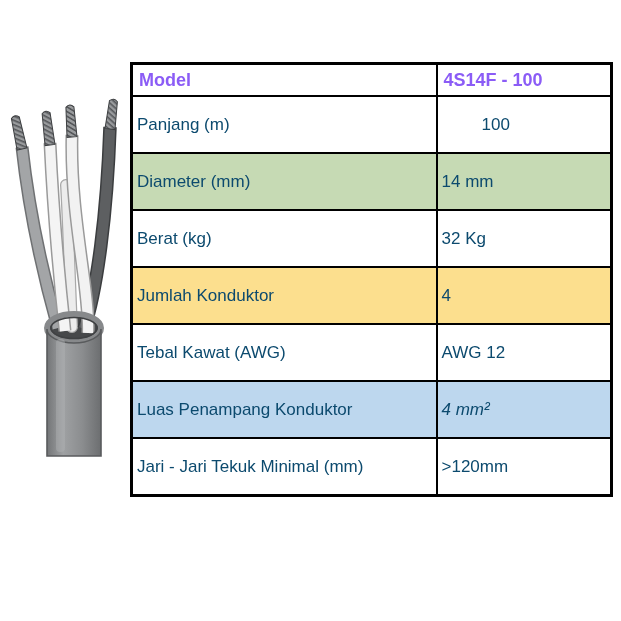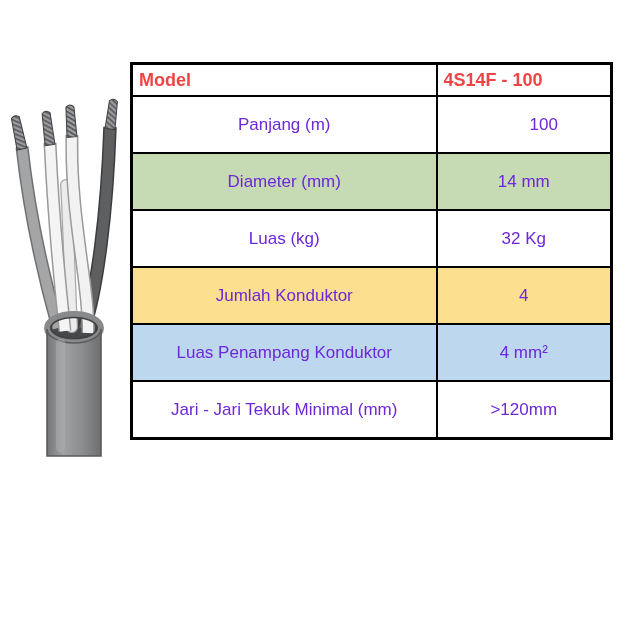--- a/index.html
+++ b/index.html
@@ -15,28 +15,28 @@
 
   
   table.spec{
     position:absolute;left:130px;top:62px;width:480px;
     border-collapse:collapse;table-layout:fixed;
     border:3px solid #000000;
   }
   table.spec td{
     border:2px solid #000000;
     height:55px;padding:0 4px;
-    text-align:center;vertical-align:middle;
-    font-size:17px;color:#6d28d9;
+    vertical-align:middle;
+    font-size:17px;color:#0c4a6e;
     background:#ffffff;
     overflow:hidden;white-space:nowrap;
   }
   tr.hdr td{
     height:30px;text-align:left;font-weight:bold;
-    font-size:18px;color:#ef4444;padding-left:6px;
+    font-size:18px;color:#8b5cf6;padding-left:6px;
   }
   col.c-label{width:305px;}
   col.c-value{width:175px;}
 </style>
 </head>
 <body>
 
 <div class="page">
 
   <svg class="cable-art" viewBox="0 0 130 372" xmlns="http://www.w3.org/2000/svg" aria-hidden="true">
@@ -102,30 +102,34 @@
       </tr>
       <tr>
         <td style="background: rgb(255, 255, 255);">Panjang (m)</td>
         <td style="background: rgb(255, 255, 255); padding-left: 44px;">100</td>
       </tr>
       <tr>
         <td style="background: rgb(198, 218, 180);">Diameter (mm)</td>
         <td style="background: rgb(198, 218, 180); margin-left: 36px;">14 mm</td>
       </tr>
       <tr>
-        <td style="background: rgb(255, 255, 255);">Luas (kg)</td>
+        <td style="background: rgb(255, 255, 255);">Berat (kg)</td>
         <td style="background: rgb(255, 255, 255);">32 Kg</td>
       </tr>
       <tr>
         <td style="background: rgb(252, 223, 142);">Jumlah Konduktor</td>
         <td style="background: rgb(252, 223, 142);">4</td>
       </tr>
       <tr>
+        <td style="background: rgb(255, 255, 255);">Tebal Kawat (AWG)</td>
+        <td style="background: rgb(255, 255, 255);">AWG 12</td>
+      </tr>
+      <tr>
         <td style="background: rgb(189, 215, 238); margin-top: 8px;">Luas Penampang Konduktor</td>
-        <td style="background: rgb(189, 215, 238);">4 mm²</td>
+        <td style="background: rgb(189, 215, 238); font-style: italic;">4 mm²</td>
       </tr>
       <tr>
         <td style="background: rgb(255, 255, 255); margin-top: 28px;">Jari - Jari Tekuk Minimal (mm)</td>
         <td style="background: rgb(255, 255, 255);">&gt;120mm</td>
       </tr>
     </tbody>
   </table>
 
 </div>
 

